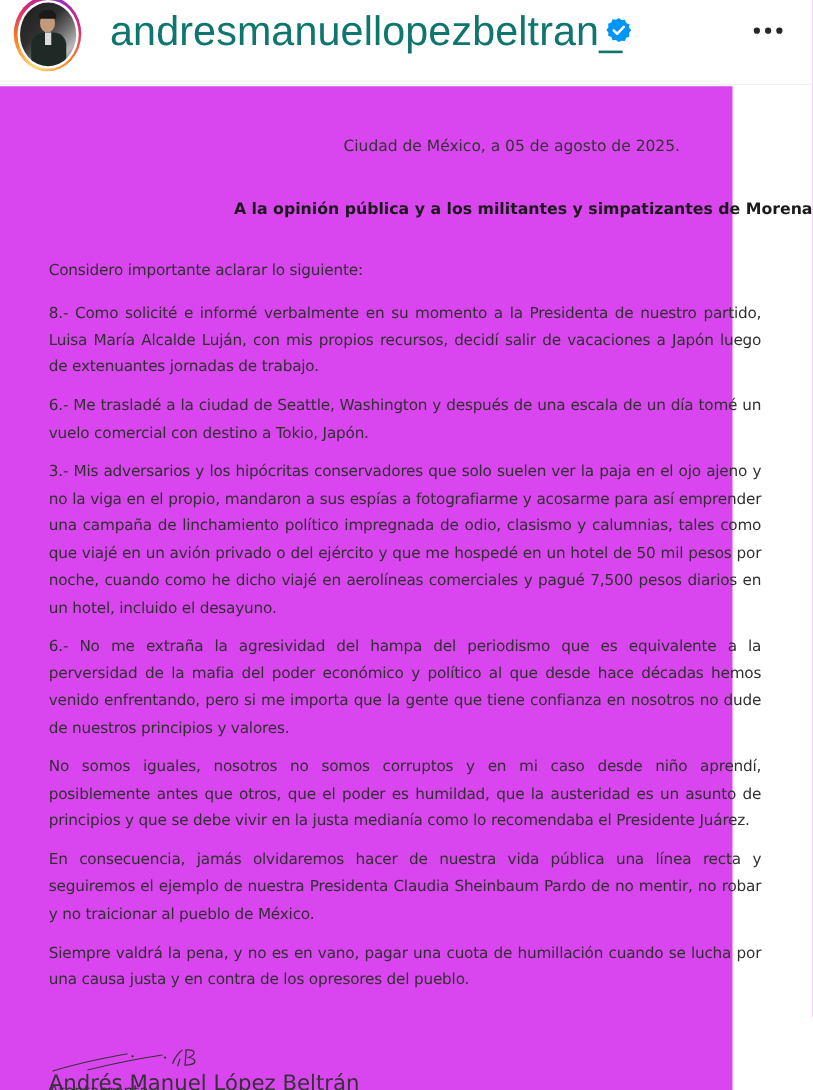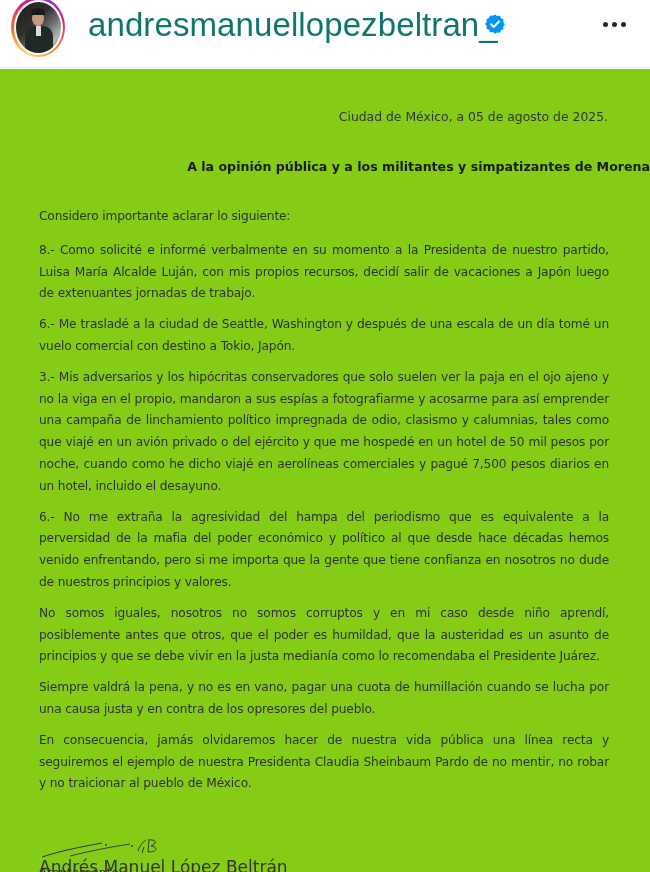--- a/index.html
+++ b/index.html
@@ -48,21 +48,21 @@
     .verified-icon {
       position: absolute; left: 484px; top: 13px; width: 22px; height: 22px;
     }
     .more-button {
       position: absolute; left: 596px; top: 12px; width: 36px; height: 24px;
       display: flex; align-items: center; justify-content: center; gap: 4px; cursor: pointer;
     }
     .more-button .dot { width: 5px; height: 5px; border-radius: 50%; background: #262626; }
 
     .letter {
-      position: absolute; left: 0; top: 69px; width: 650px; height: 803px; background: #84cc16;
+      position: absolute; left: 0; top: 69px; width: 586px; height: 803px; background: #d946ef;
       font-family: "DejaVu Sans", sans-serif; color: #2a2a2a;
     }
     .date-line {
       position: absolute; right: 42px; top: 40px; font-size: 12.4px; color: #333;
     }
     .letter-title {
       position: absolute; left: 0; width: 650px; top: 90px; text-align: right;
       font-size: 12.6px; font-weight: bold; color: #1a1a1a;
     }
     .letter-body {
@@ -110,22 +110,22 @@
 <main class="letter">
   <div class="date-line">Ciudad de México, a 05 de agosto de 2025.</div>
   <h1 class="letter-title">A la opinión pública y a los militantes y simpatizantes de Morena</h1>
   <div class="letter-body">
     <p class="intro">Considero importante aclarar lo siguiente:</p>
     <p>8.- Como solicité e informé verbalmente en su momento a la Presidenta de nuestro partido, Luisa María Alcalde Luján, con mis propios recursos, decidí salir de vacaciones a Japón luego de extenuantes jornadas de trabajo.</p>
     <p>6.- Me trasladé a la ciudad de Seattle, Washington y después de una escala de un día tomé un vuelo comercial con destino a Tokio, Japón.</p>
     <p>3.- Mis adversarios y los hipócritas conservadores que solo suelen ver la paja en el ojo ajeno y no la viga en el propio, mandaron a sus espías a fotografiarme y acosarme para así emprender una campaña de linchamiento político impregnada de odio, clasismo y calumnias, tales como que viajé en un avión privado o del ejército y que me hospedé en un hotel de 50 mil pesos por noche, cuando como he dicho viajé en aerolíneas comerciales y pagué 7,500 pesos diarios en un hotel, incluido el desayuno.</p>
     <p>6.- No me extraña la agresividad del hampa del periodismo que es equivalente a la perversidad de la mafia del poder económico y político al que desde hace décadas hemos venido enfrentando, pero si me importa que la gente que tiene confianza en nosotros no dude de nuestros principios y valores.</p>
     <p>No somos iguales, nosotros no somos corruptos y en mi caso desde niño aprendí, posiblemente antes que otros, que el poder es humildad, que la austeridad es un asunto de principios y que se debe vivir en la justa medianía como lo recomendaba el Presidente Juárez.</p>
+    <p>En consecuencia, jamás olvidaremos hacer de nuestra vida pública una línea recta y seguiremos el ejemplo de nuestra Presidenta Claudia Sheinbaum Pardo de no mentir, no robar y no traicionar al pueblo de México.</p>
     <p>Siempre valdrá la pena, y no es en vano, pagar una cuota de humillación cuando se lucha por una causa justa y en contra de los opresores del pueblo.</p>
-    <p>En consecuencia, jamás olvidaremos hacer de nuestra vida pública una línea recta y seguiremos el ejemplo de nuestra Presidenta Claudia Sheinbaum Pardo de no mentir, no robar y no traicionar al pueblo de México.</p>
   </div>
   <div class="closing">Atentamente</div>
   <svg class="signature-mark" viewBox="0 0 130 22">
     <path d="M2 20 C20 14, 40 10, 62 6" fill="none" stroke="#333" stroke-width="1"></path>
     <path d="M30 19 C50 14, 70 10, 90 7" fill="none" stroke="#333" stroke-width="0.9"></path>
     <circle cx="66" cy="8" r="0.9" fill="#333"></circle>
     <circle cx="92" cy="9" r="0.9" fill="#333"></circle>
     <path d="M98 14 C100 8, 104 4, 106 3 M104 10 L102 16" fill="none" stroke="#333" stroke-width="1"></path>
     <path d="M108 3 C116 2, 118 6, 111 9 C118 10, 118 15, 108 15 L109 3" fill="none" stroke="#333" stroke-width="1"></path>
   </svg>

